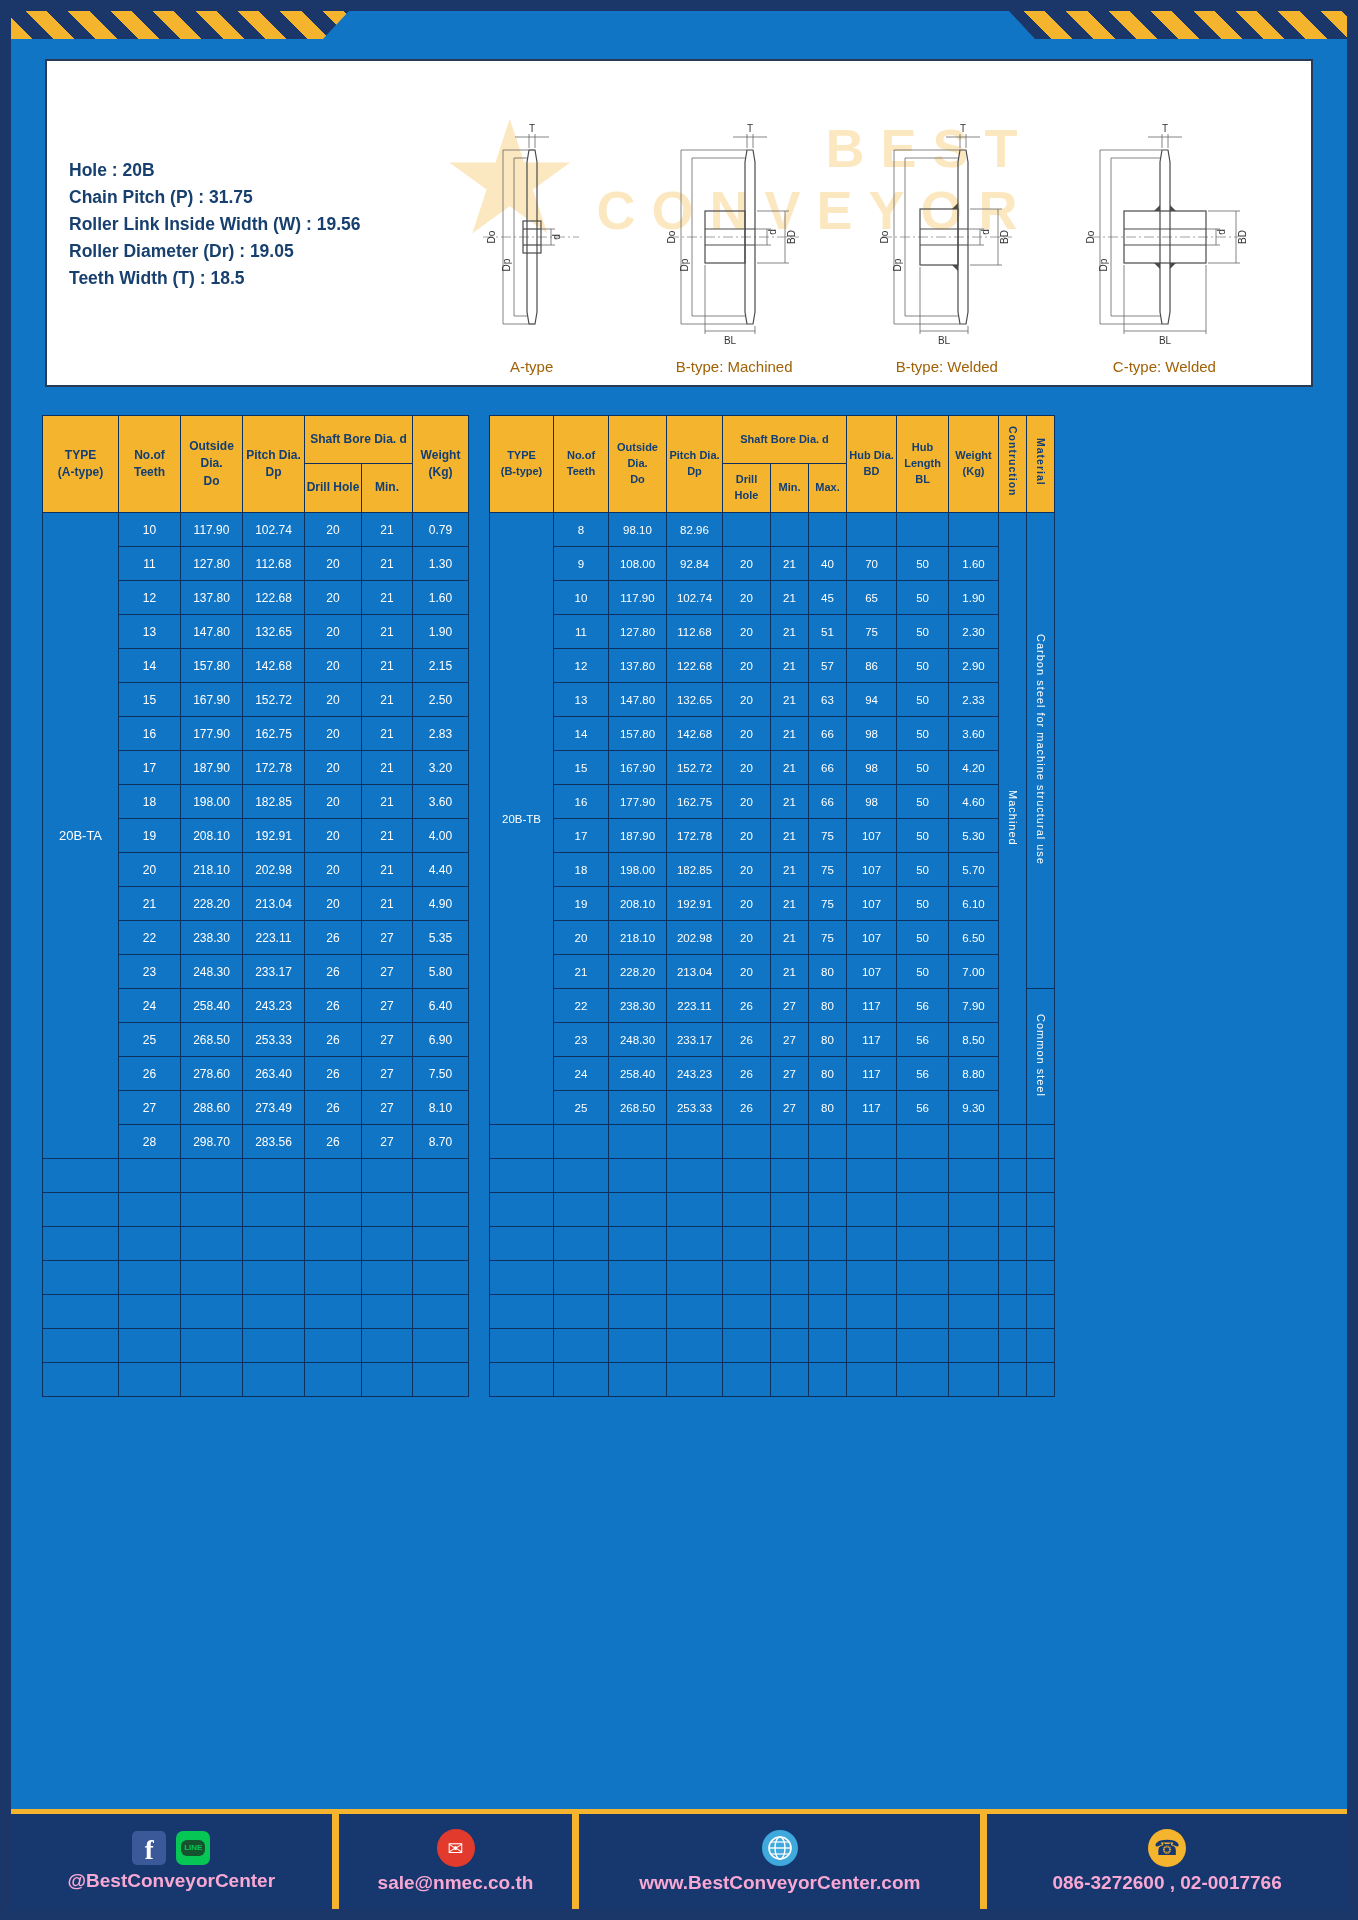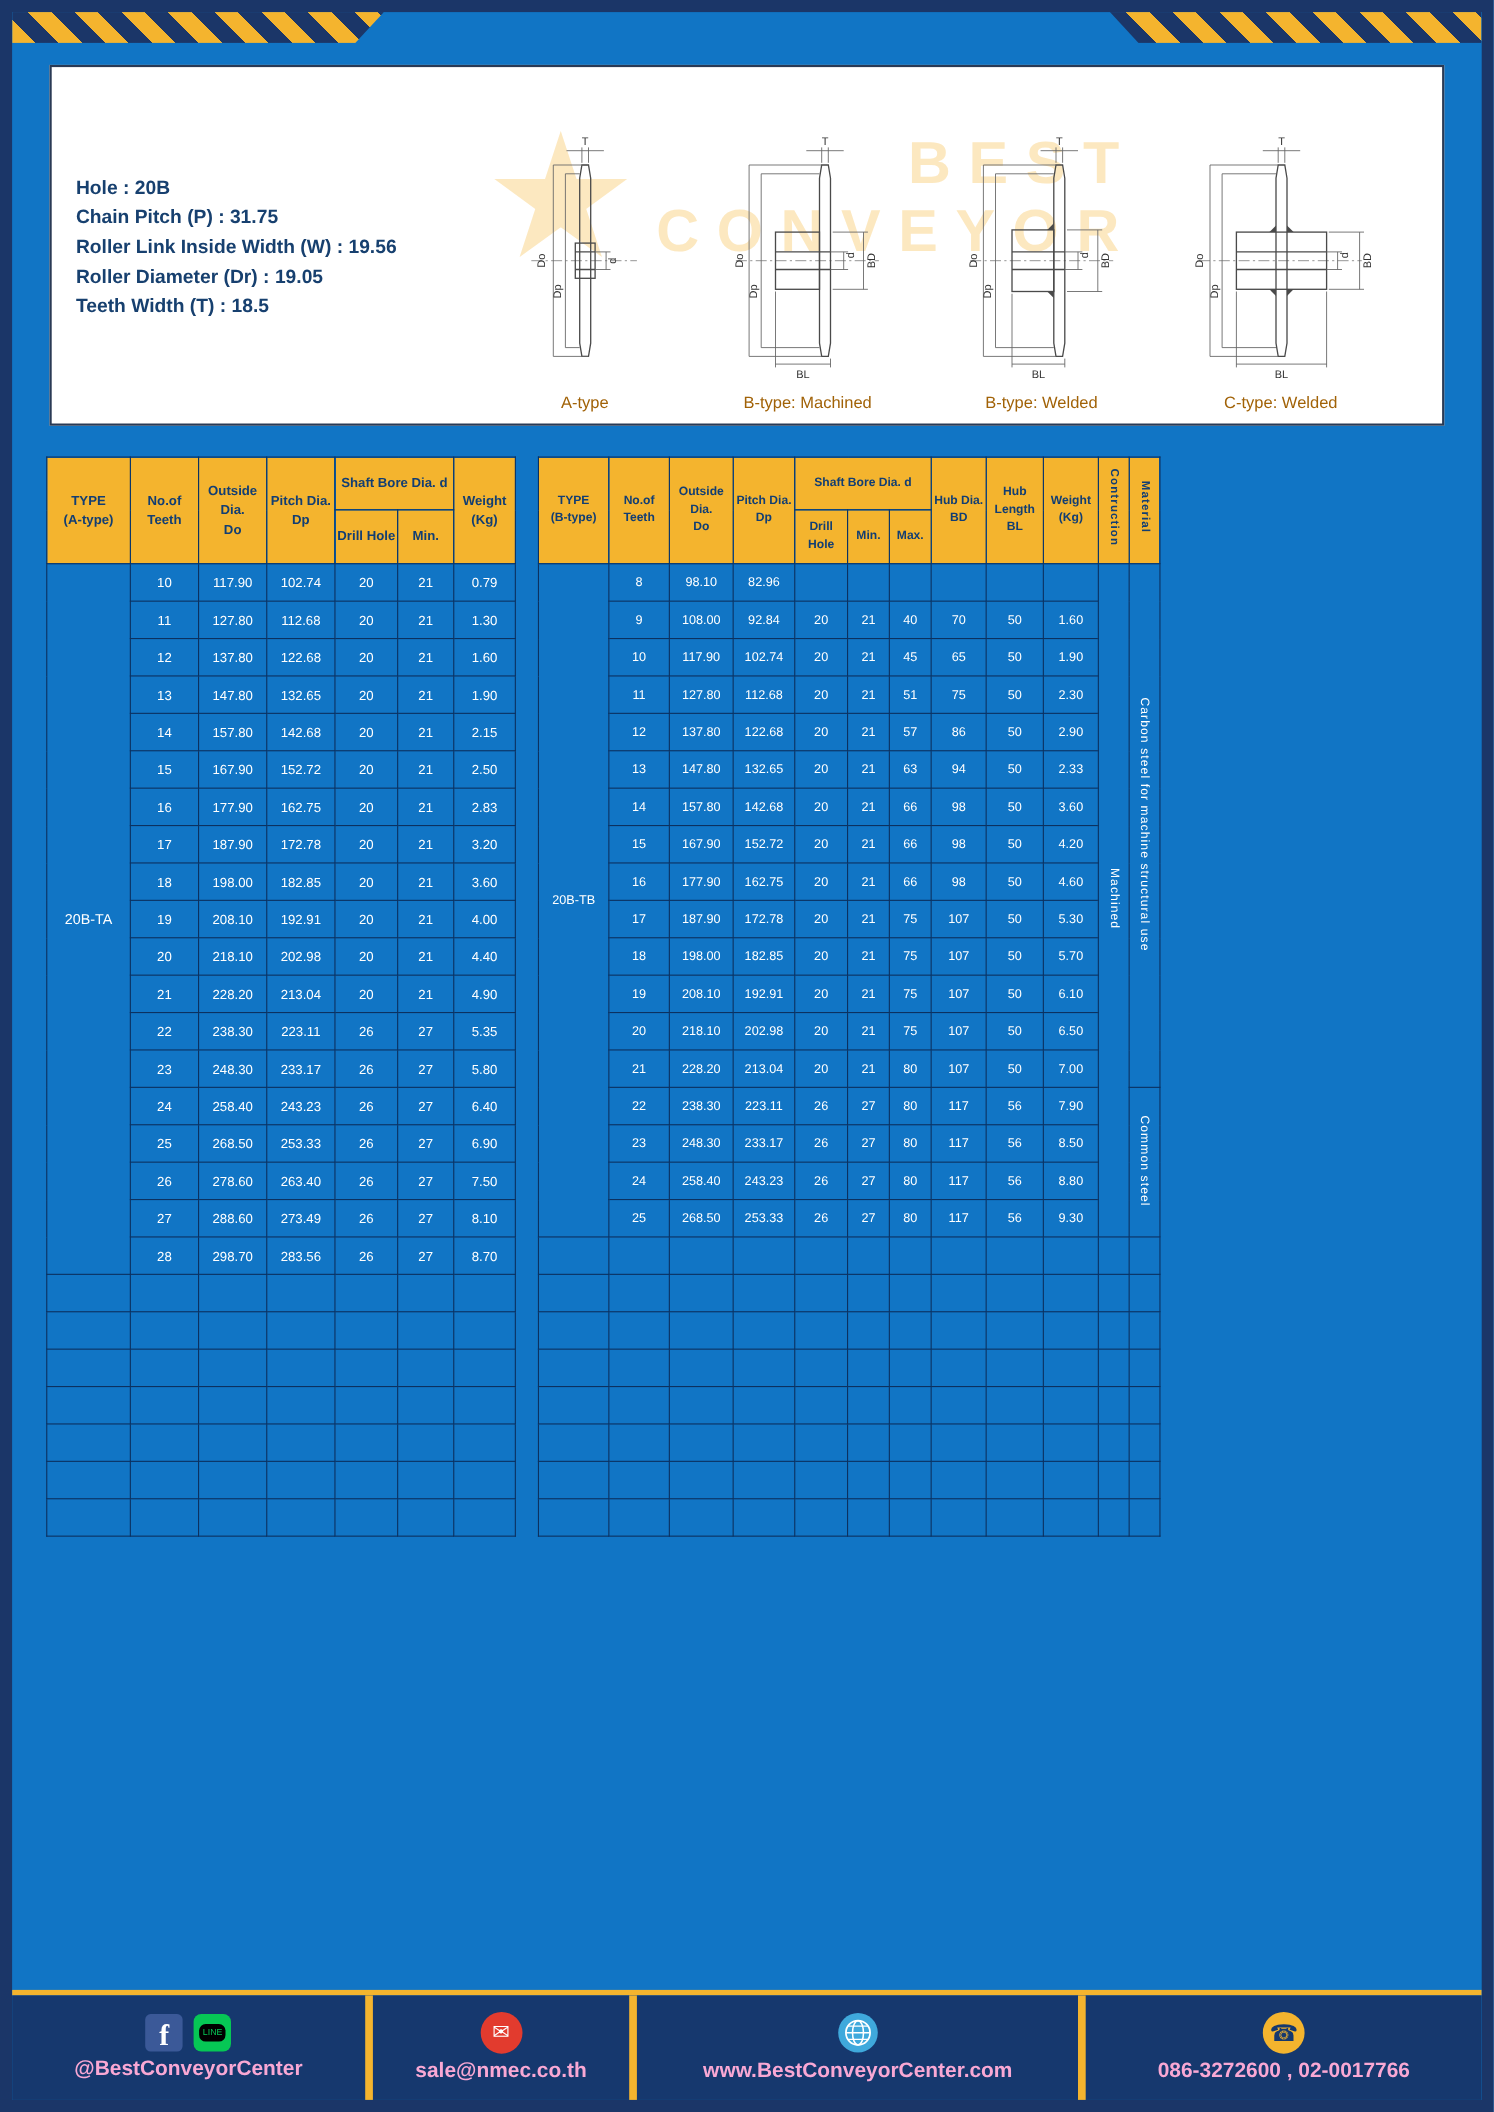--- a/index.html
+++ b/index.html
@@ -104,21 +104,21 @@
   .fb-icon {
     width: 34px; height: 34px; background: #3B5998; border-radius: 5px;
     color: #fff; font-weight: bold; font-size: 27px;
     display: flex; align-items: flex-end; justify-content: center;
     font-family: "Liberation Serif", serif; line-height: 1.02; overflow: hidden;
   }
   .line-icon {
     width: 34px; height: 34px; background: #06C755; border-radius: 7px;
     display: flex; align-items: center; justify-content: center;
   }
-  .line-bubble { background: #000000; border-radius: 6px; padding: 4px 3px; color: #06C755; font-weight: normal; font-size: 8px; line-height: 1; }
+  .line-bubble { background: #14532d; border-radius: 6px; padding: 4px 3px; color: #06C755; font-weight: bold; font-size: 8px; line-height: 1; }
   .mail-icon {
     width: 38px; height: 38px; background: #E23B2E; border-radius: 50%;
     color: #fff; font-size: 19px; display: flex; align-items: center; justify-content: center;
   }
   .phone-icon {
     width: 38px; height: 38px; background: #F4B42E; border-radius: 50%;
     color: #16386E; font-size: 21px; display: flex; align-items: center; justify-content: center;
   }
   .globe-icon { display: flex; }
 </style>

